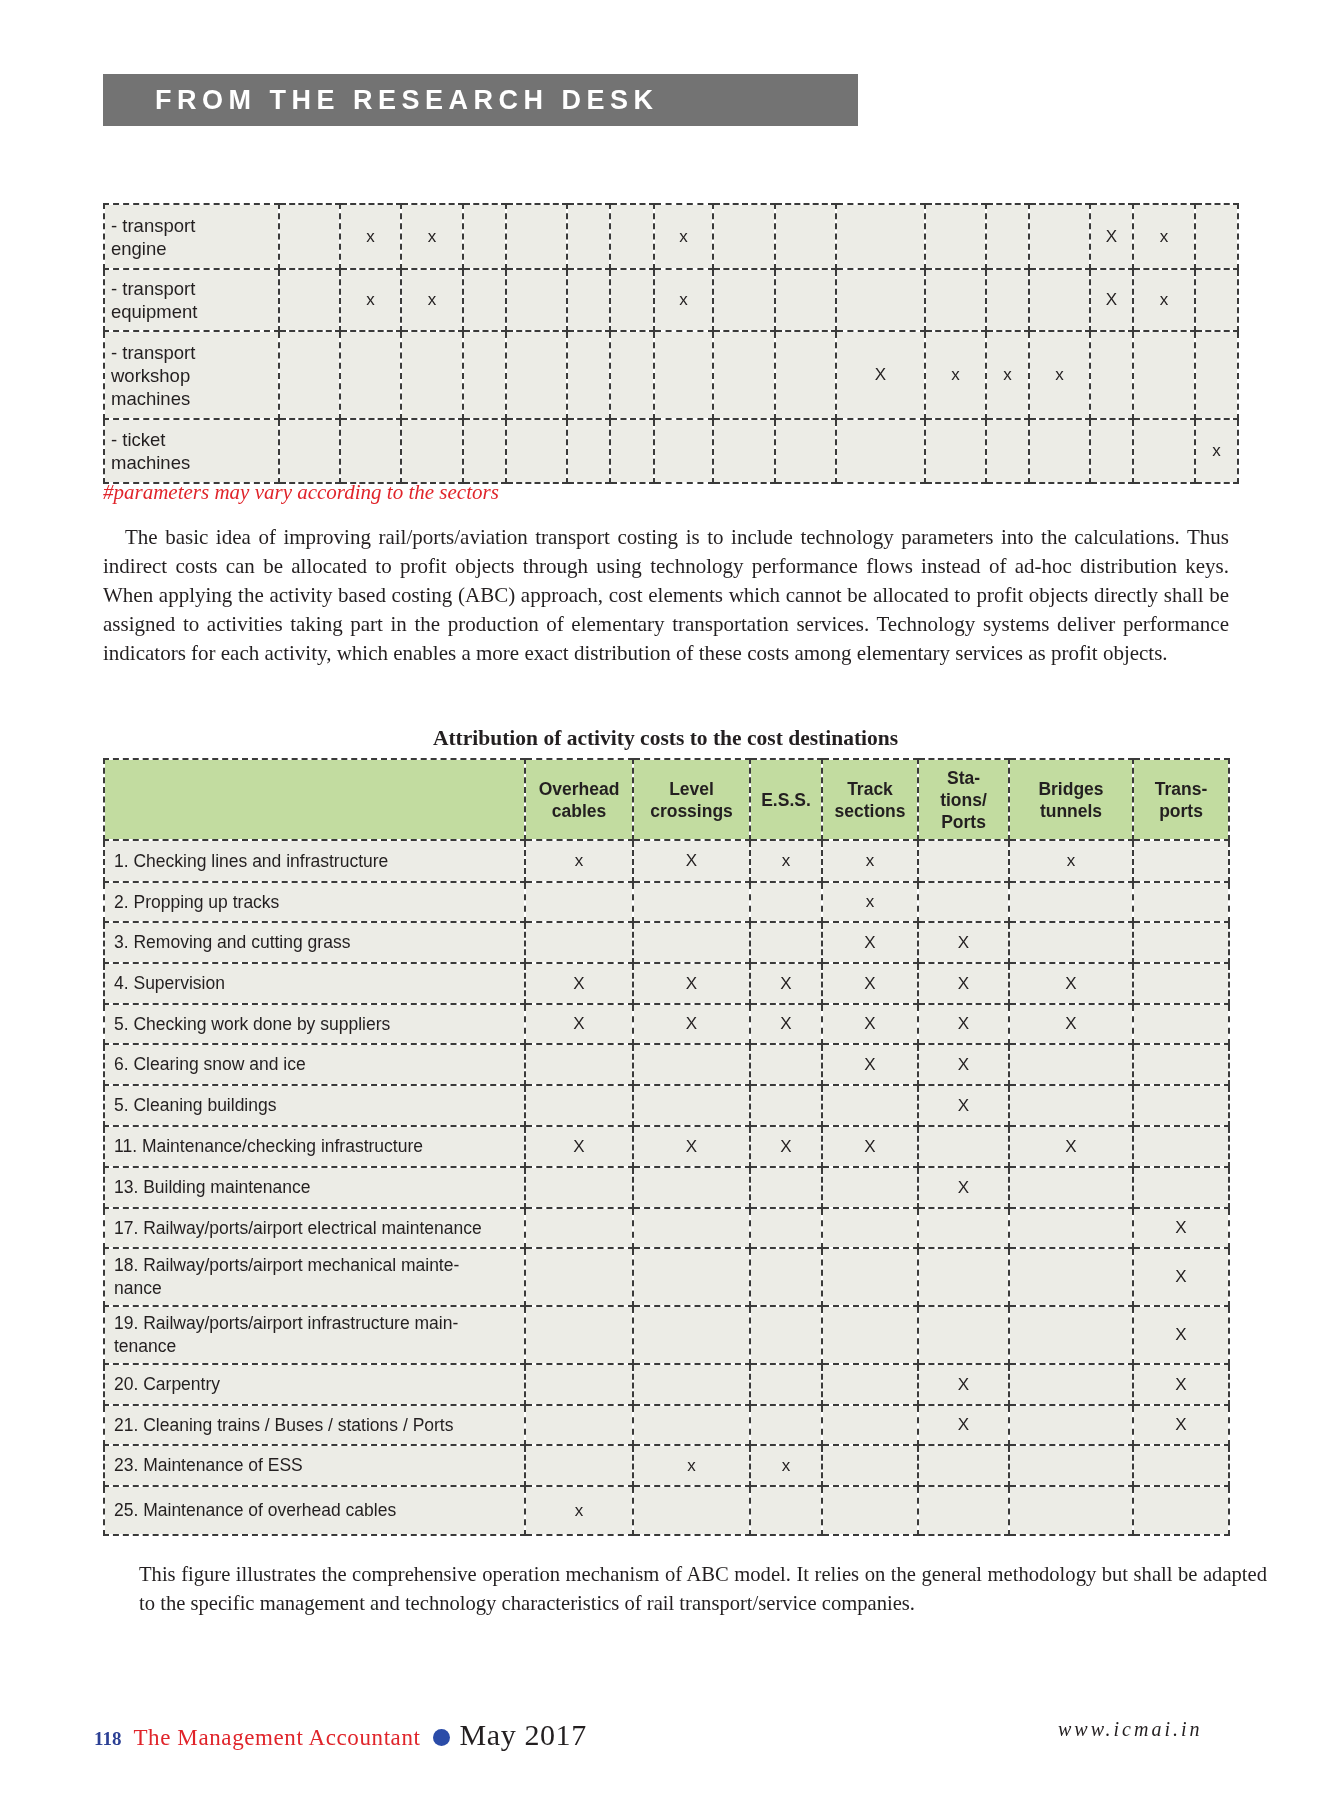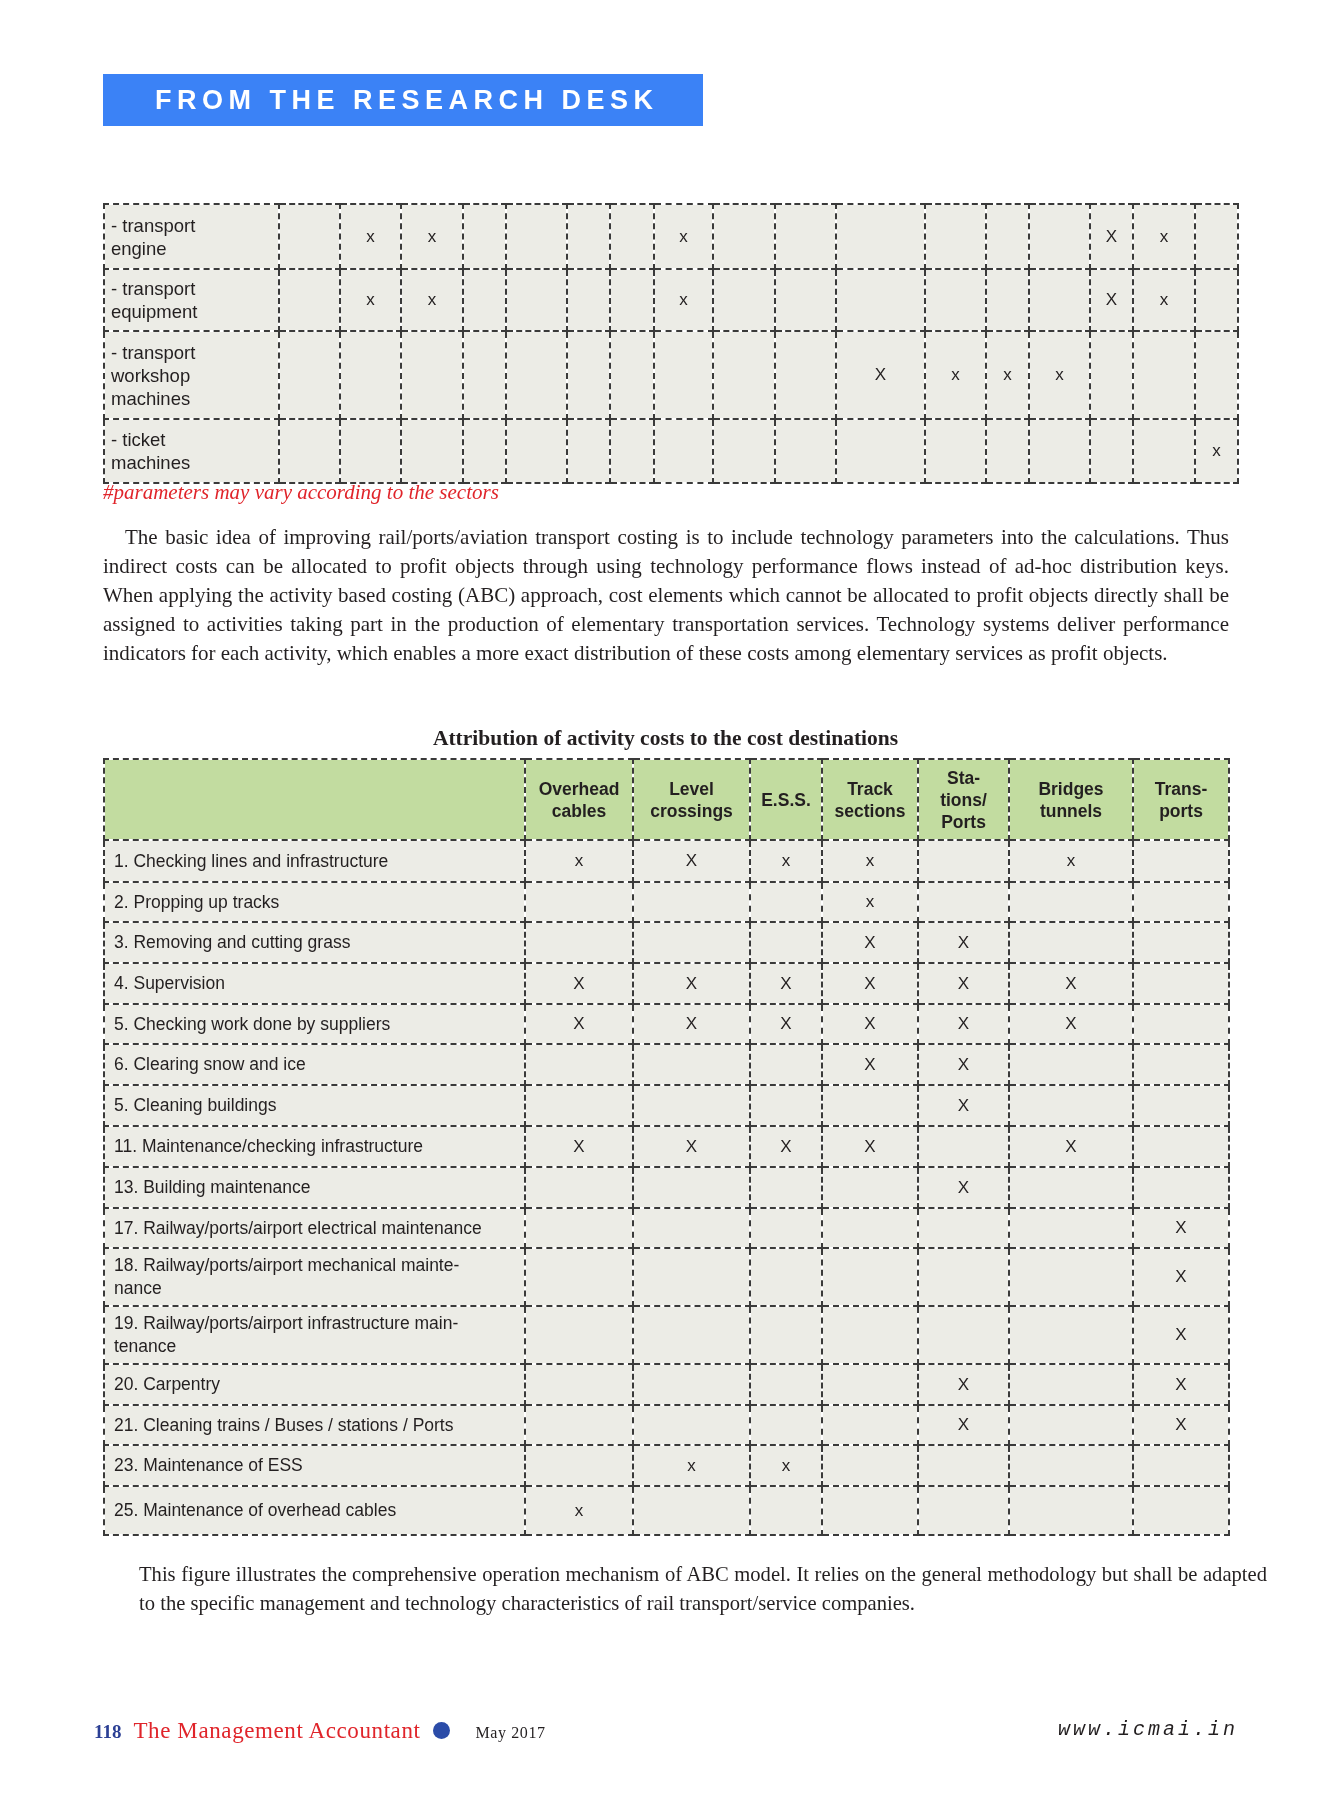--- a/index.html
+++ b/index.html
@@ -1,21 +1,21 @@
 <!DOCTYPE html>
 <html><head>
 <meta charset="utf-8">
 <style>
   * { box-sizing: border-box; margin: 0; padding: 0; }
   html, body { width: 1324px; height: 1800px; background: #ffffff; overflow: hidden; }
   body { position: relative; font-family: "Liberation Serif", serif; color: #231f20; }
 
   .banner {
-    position: absolute; left: 103px; top: 74px; width: 600px; height: 52px;
-    background: #3b82f6; color: #ffffff;
+    position: absolute; left: 103px; top: 74px; width: 755px; height: 52px;
+    background: #737373; color: #ffffff;
     font-family: "Liberation Sans", sans-serif; font-weight: bold;
     font-size: 27px; letter-spacing: 5.5px; line-height: 52px;
     padding-left: 52px; white-space: nowrap;
   }
 
   table.grid { position: absolute; border-collapse: collapse; table-layout: fixed; }
   table.grid td, table.grid th {
     border: 2px dashed #3a3a3a; background: #ecece6;
     font-family: "Liberation Sans", sans-serif; color: #231f20;
     overflow: hidden;
@@ -49,24 +49,24 @@
     background: #c2dca0; font-weight: bold; font-size: 17.5px; line-height: 22px;
     text-align: center; vertical-align: middle; white-space: pre-line; height: 81px;
   }
   #abc-table td { font-size: 17px; text-align: center; vertical-align: middle; }
   #abc-table td.label { text-align: left; padding-left: 9px; font-size: 17.5px; line-height: 23px; white-space: pre-line; }
 
   .footer { position: absolute; left: 94px; top: 1718px; font-family: "Liberation Serif", serif; white-space: nowrap; }
   .footer .pg { color: #2b3f94; font-weight: bold; font-size: 19px; }
   .footer .mag { color: #e0242a; font-size: 23px; margin-left: 12px; letter-spacing: 0.6px; }
   .footer .dot { display: inline-block; width: 17px; height: 17px; border-radius: 50%; background: #2b4ca8; margin: 0 10px 0 12px; vertical-align: -1px; }
-  .footer .date { color: #231f20; font-size: 16px; letter-spacing: 0.6px; margin-left: 16px; }
+  .footer .date { color: #231f20; font-size: 30px; letter-spacing: 0.6px; }
   .site {
     position: absolute; left: 1058px; top: 1718px;
-    font-family: Liberation Mono, monospace; font-style: italic; font-size: 20px; letter-spacing: 3px; color: #231f20;
+    font-family: Liberation Serif, serif; font-style: italic; font-size: 20px; letter-spacing: 3px; color: #231f20;
   }
 </style>
 </head>
 <body>
 
 <div class="banner">
   <span>FROM THE RESEARCH DESK</span>
 </div>
 
 <table class="grid" id="top-table">

